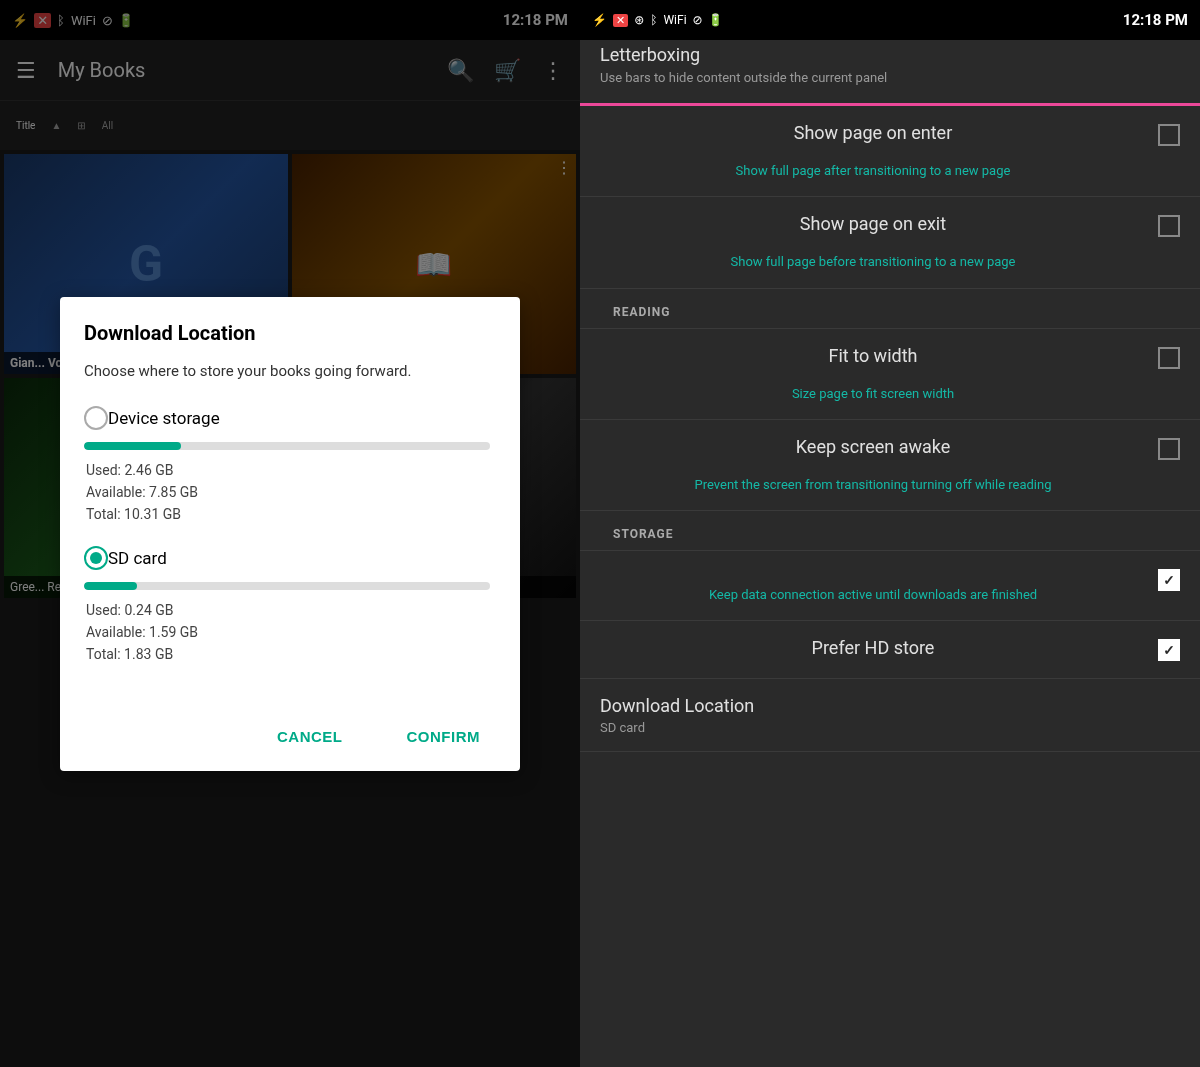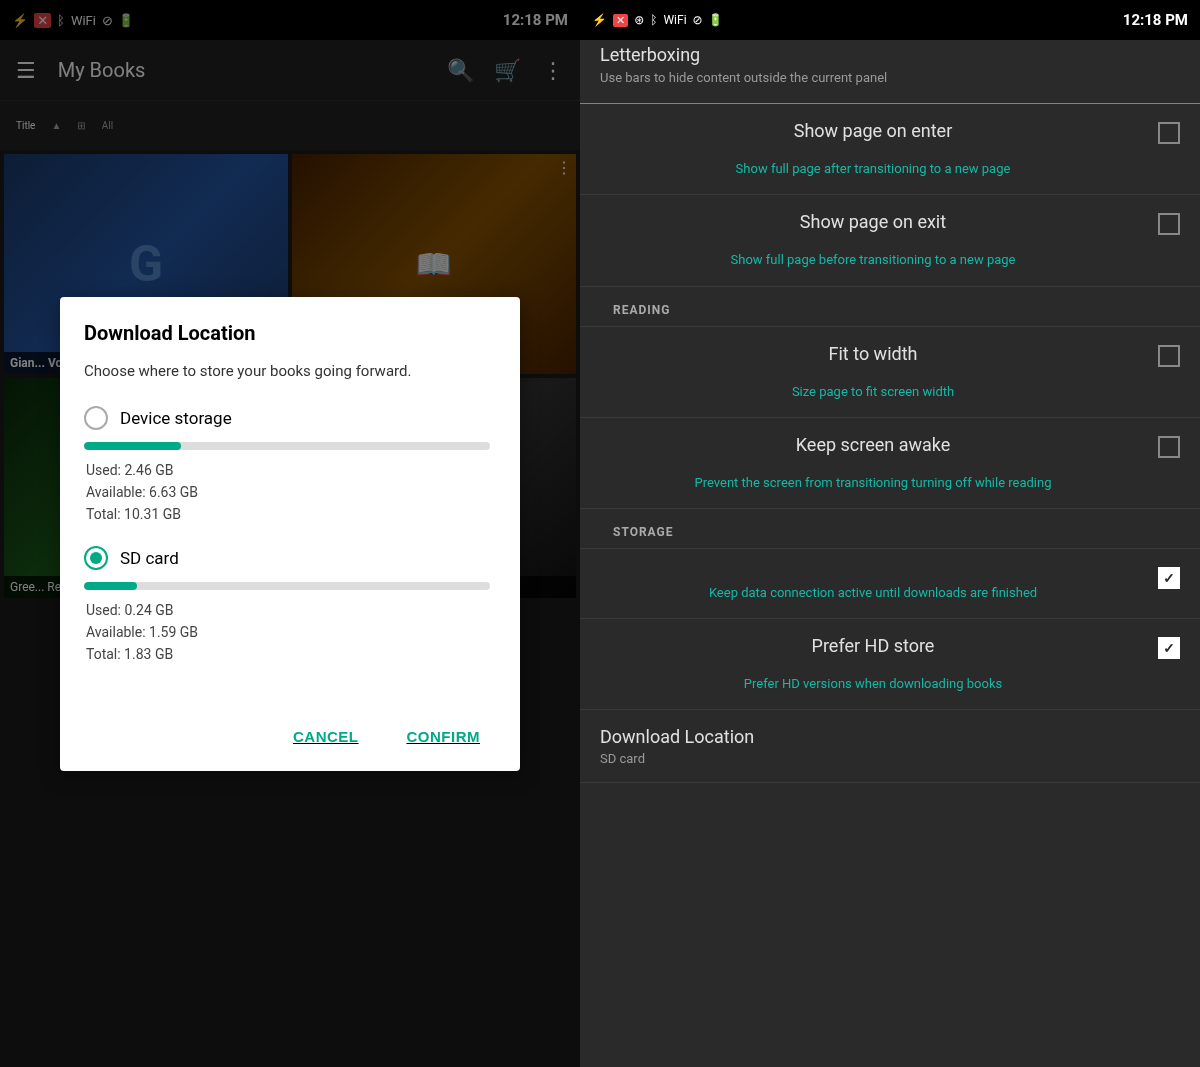--- a/index.html
+++ b/index.html
@@ -194,21 +194,21 @@
       background: #ccc;
     }
 
     .storage-option {
       margin-bottom: 24px;
     }
 
     .storage-option-header {
       display: flex;
       align-items: center;
-      gap: 12px;
+      gap: 0;
       margin-bottom: 12px;
     }
 
     .radio-btn {
       width: 24px;
       height: 24px;
       border-radius: 50%;
       border: 2px solid #aaa;
       display: flex;
       align-items: center;
@@ -252,24 +252,23 @@
     .storage-info {
       font-size: 14px;
       color: #444;
       margin-bottom: 6px;
       margin-left: 2px;
     }
 
     .dialog-actions {
       display: flex;
       justify-content: flex-end;
-      gap: 16px;
+      gap: 32px;
       margin-top: 24px;
       padding-top: 8px;
-      text-decoration: underline;
     }
 
     .dialog-btn {
       font-size: 15px;
       font-weight: bold;
       padding: 10px 16px;
       background: none;
       border: none;
       cursor: pointer;
       letter-spacing: 0.5px;
@@ -401,21 +400,21 @@
       margin-bottom: 4px;
     }
 
     .setting-value {
       font-size: 13px;
       color: #999;
     }
 
     .letterboxing-section {
       padding: 4px 20px 16px 20px;
-      border-bottom: 1px solid #ec4899;
+      border-bottom: 3px solid #ec4899;
     }
 
     .letterboxing-desc {
       font-size: 13px;
       color: #999;
       line-height: 1.4;
     }
   </style>
 </head>
 <body>
@@ -485,21 +484,21 @@
 
         <div class="storage-option">
           <div class="storage-option-header">
             <div class="radio-btn"></div>
             <span class="storage-name">Device storage</span>
           </div>
           <div class="storage-bar-bg">
             <div class="storage-bar-fill" style="width:24%;"></div>
           </div>
           <div class="storage-info">Used: 2.46 GB</div>
-          <div class="storage-info">Available: 6.63 GB</div>
+          <div class="storage-info">Available: 7.85 GB</div>
           <div class="storage-info">Total: 10.31 GB</div>
         </div>
 
         <div class="storage-option">
           <div class="storage-option-header">
             <div class="radio-btn selected"></div>
             <span class="storage-name">SD card</span>
           </div>
           <div class="storage-bar-bg">
             <div class="storage-bar-fill" style="width:13%;"></div>
@@ -583,21 +582,20 @@
     <div class="setting-item">
       <div class="setting-text">
         <div class="setting-desc">Keep data connection active until downloads are finished</div>
       </div>
       <div class="setting-checkbox checked"></div>
     </div>
 
     <div class="setting-item">
       <div class="setting-text">
         <div class="setting-title">Prefer HD store</div>
-        <div class="setting-desc">Prefer HD versions when downloading books</div>
       </div>
       <div class="setting-checkbox checked"></div>
     </div>
 
     <div class="setting-item-no-check">
       <div class="setting-title-only">Download Location</div>
       <div class="setting-value">SD card</div>
     </div>
   </div>
 </div>

